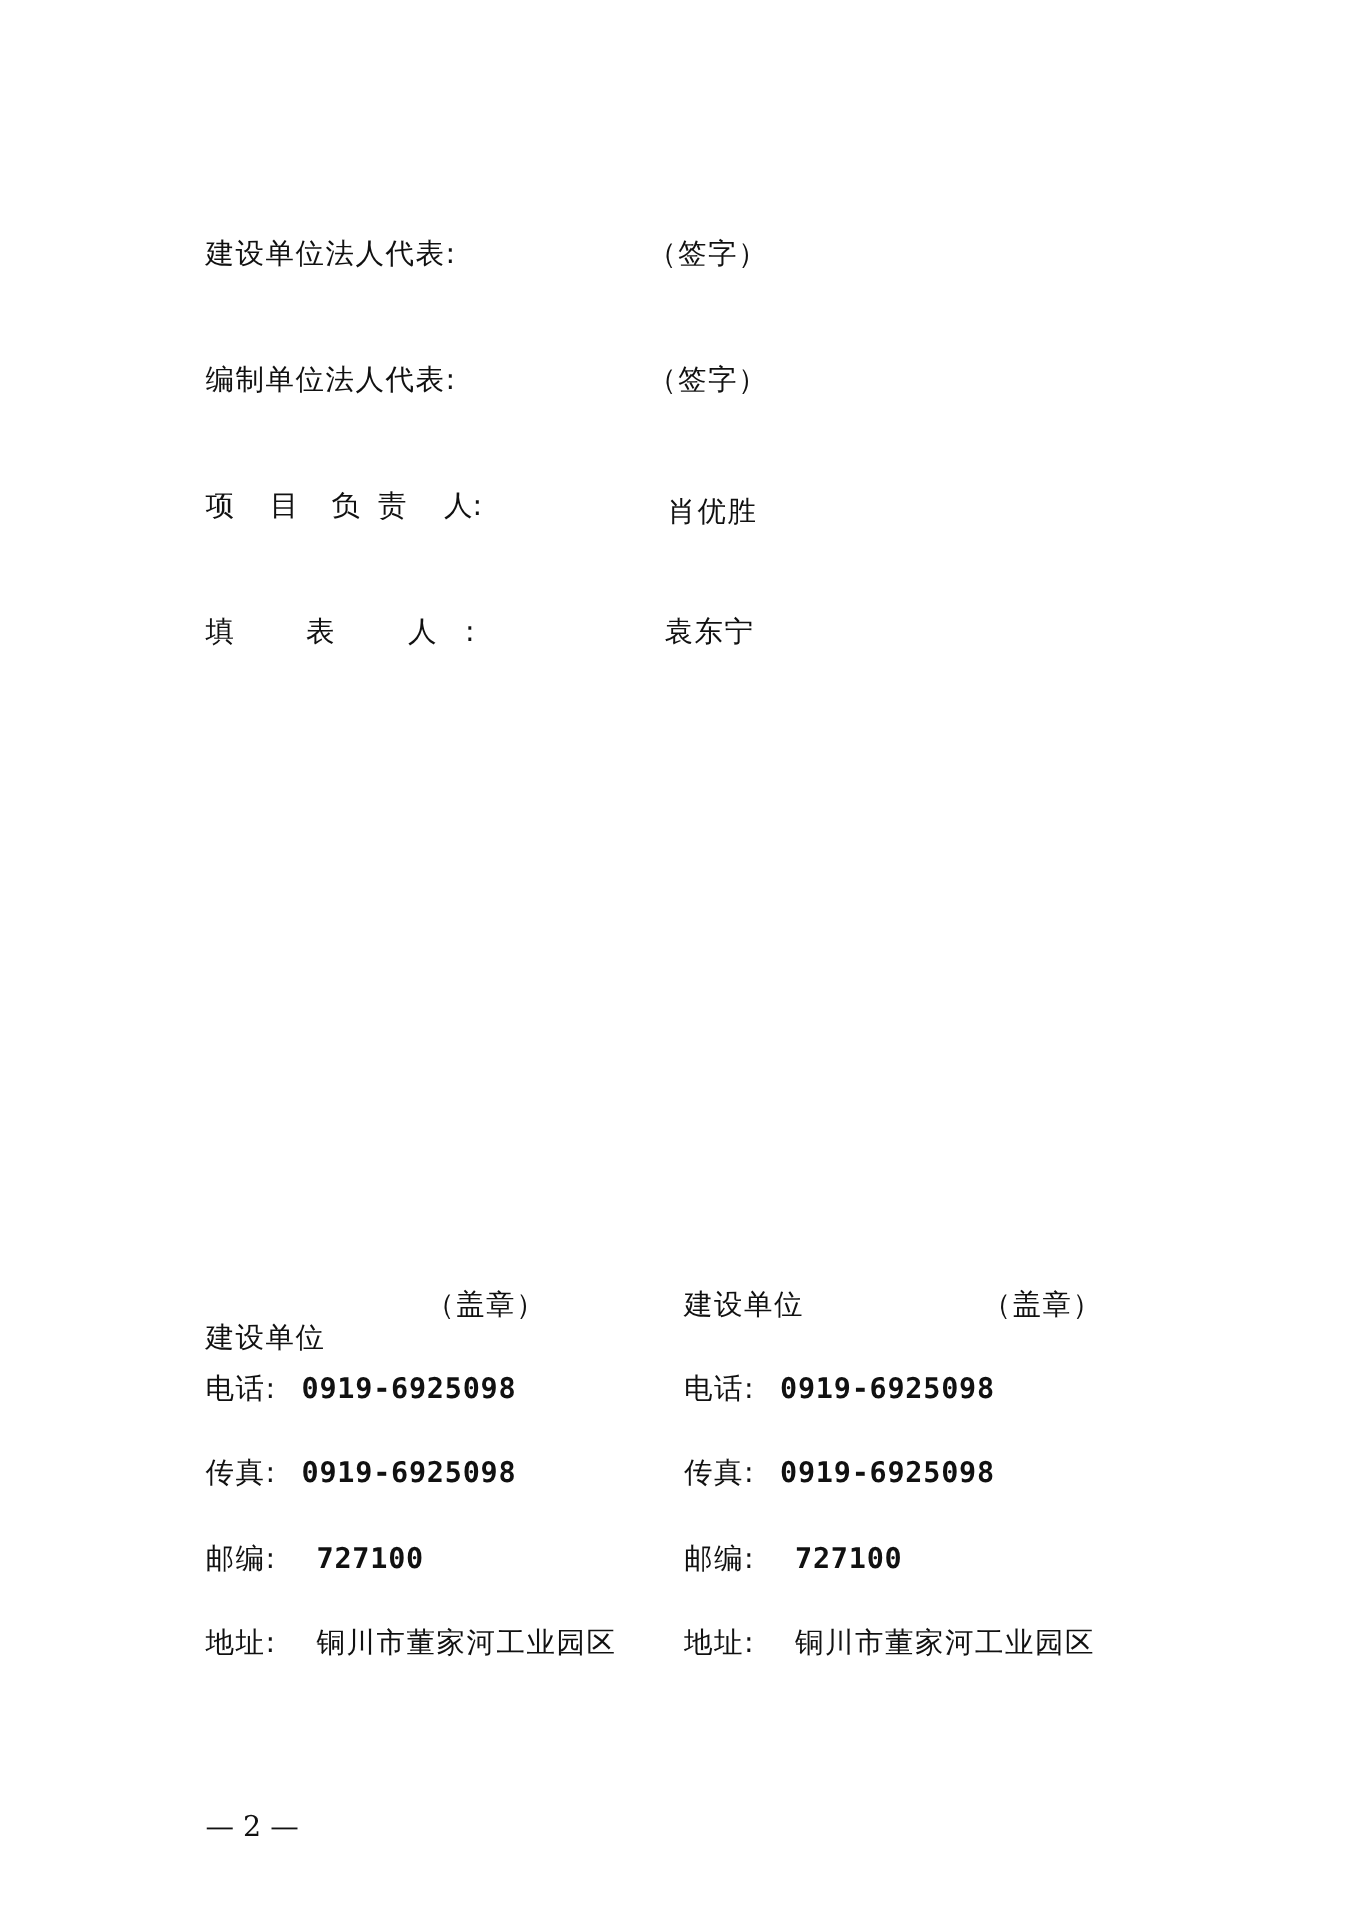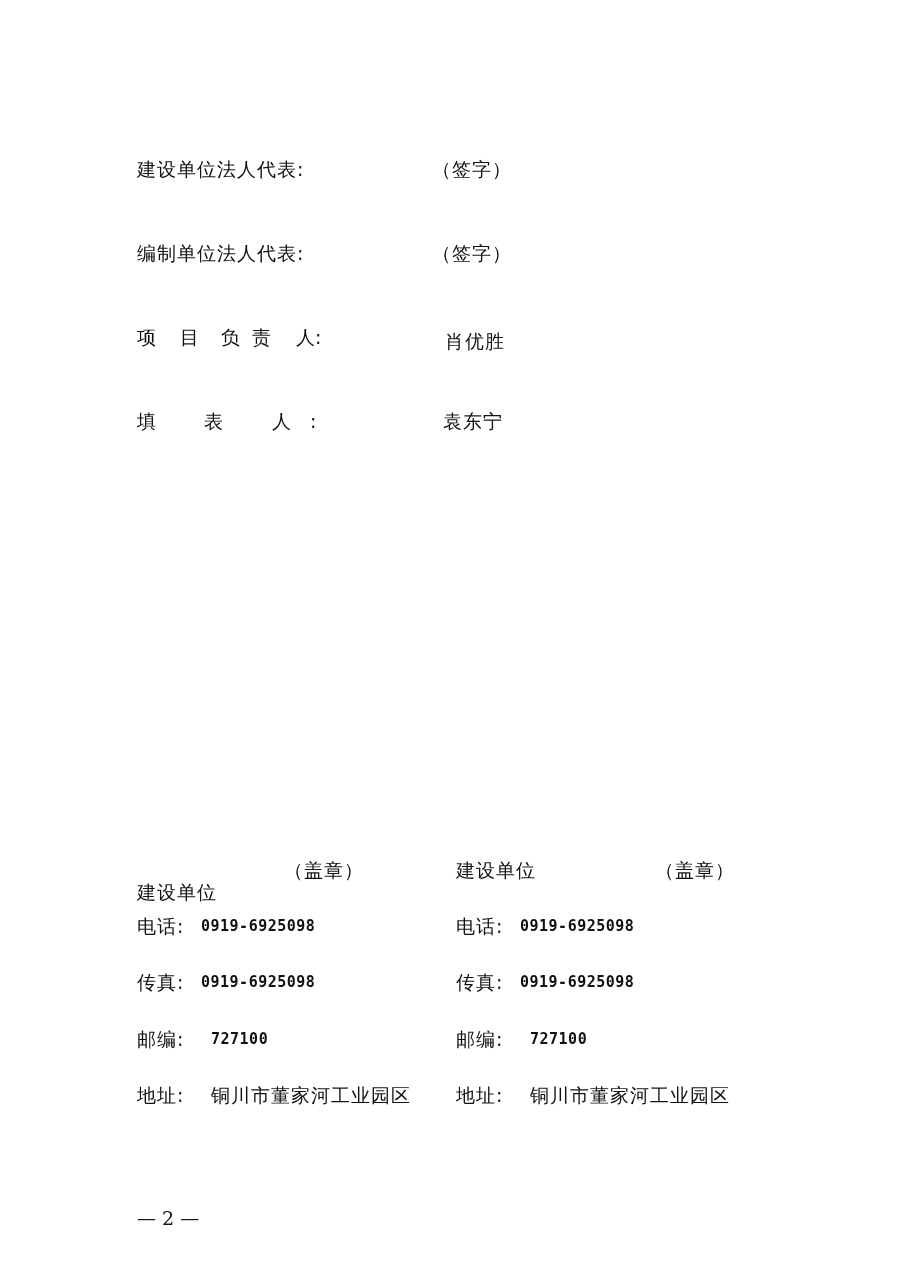--- a/index.html
+++ b/index.html
@@ -22,21 +22,21 @@
       white-space: nowrap;
       font-weight: normal;
       letter-spacing: 1px;
     }
     .spaced {
       letter-spacing: 0;
     }
     .num {
       font-family: "DejaVu Sans Mono", monospace;
       font-weight: bold;
-      font-size: 15px;
+      font-size: 19px;
       letter-spacing: 0.5px;
     }
     .page-num {
       position: absolute;
       left: 137px;
       top: 1206px;
       font-family: "DejaVu Serif", serif;
       font-size: 19px;
       line-height: 24px;
       color: #111111;

